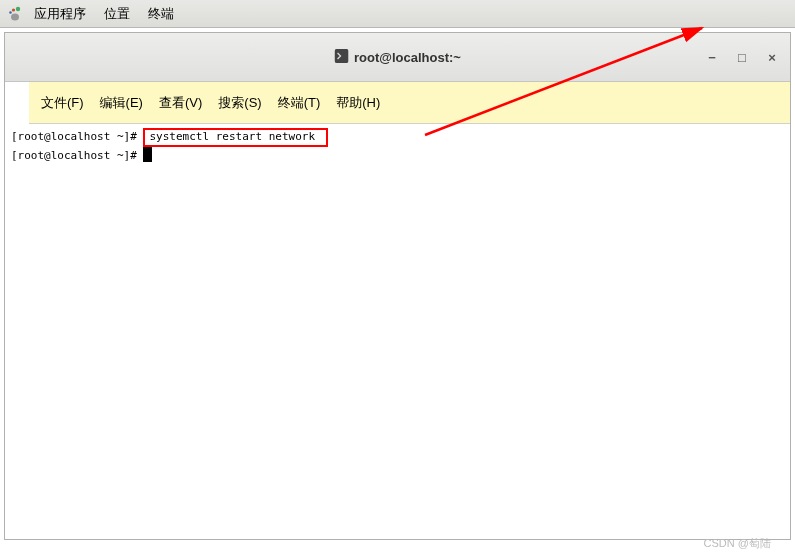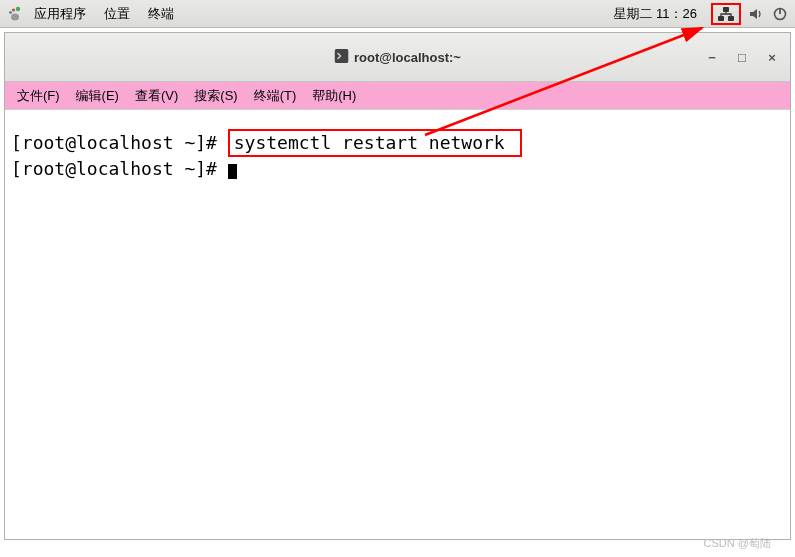--- a/index.html
+++ b/index.html
@@ -41,34 +41,35 @@
       border-bottom: 1px solid #c4c4c0;
       display: flex;
       align-items: center;
       position: relative;
     }
     .title-center { position: absolute; left: 50%; transform: translateX(-50%); font-weight: bold; color: #333; display: flex; align-items: center; gap: 6px; }
     .title-term-icon { width: 14px; height: 14px; }
     .win-controls { margin-left: auto; display: flex; gap: 14px; padding-right: 10px; }
     .win-btn { width: 16px; height: 16px; display: flex; align-items: center; justify-content: center; cursor: pointer; color: #555; font-weight: bold; }
     .menubar {
-      height: 28px;
-      background: #f9a8d4;
+      height: 42px;
+      background: #fef9c3;
       border-bottom: 1px solid #d0d0cc;
       display: flex;
       align-items: center;
       padding: 0 4px;
+      margin-left: 24px;
     }
     .menu-item { padding: 3px 8px; cursor: default; font-size: 13px; }
     .terminal {
       flex: 1;
       background: #fff;
-      padding: 19px 6px;
+      padding: 4px 6px;
       font-family: "DejaVu Sans Mono", monospace;
-      font-size: 18px;
+      font-size: 11px;
       line-height: 1.35;
       color: #000;
       position: relative;
     }
     .term-line { white-space: pre; }
     .hl-box { border: 2px solid #ff0000; padding: 0 4px; display: inline-block; }
     .cursor { display: inline-block; width: 9px; height: 15px; background: #000; vertical-align: text-bottom; }
     .arrow-svg { position: absolute; top: 0; left: 0; width: 795px; height: 557px; pointer-events: none; }
     .watermark { position: absolute; bottom: 6px; right: 24px; font-size: 11px; color: #bbb; }
   </style>
@@ -81,43 +82,20 @@
       <svg class="gnome-logo" viewBox="0 0 16 16">
           <circle cx="11" cy="3" r="2.2" fill="#4a6"></circle>
           <circle cx="6.5" cy="4" r="1.6" fill="#b53"></circle>
           <circle cx="3.5" cy="6.5" r="1.3" fill="#46a"></circle>
           <ellipse cx="8" cy="11" rx="4" ry="3.5" fill="#999"></ellipse>
         </svg>
     </span>
     <span class="panel-item">应用程序</span>
     <span class="panel-item">位置</span>
     <span class="panel-item">终端</span>
-  </div>
-  <div class="panel-right">
-    <span class="panel-item">星期二 11：26</span>
-    <span class="net-icon-wrap">
-      <svg width="18" height="16" viewBox="0 0 18 16">
-          <rect x="6" y="1" width="6" height="5" rx="1" fill="#333"></rect>
-          <rect x="1" y="10" width="6" height="5" rx="1" fill="#333"></rect>
-          <rect x="11" y="10" width="6" height="5" rx="1" fill="#333"></rect>
-          <path d="M9 6 L9 8 M4 10 L4 8 L14 8 L14 10" stroke="#333" stroke-width="1.3" fill="none"></path>
-        </svg>
-    </span>
-    <span class="panel-icon">
-      <svg width="16" height="16" viewBox="0 0 16 16">
-          <path d="M2 6 L5 6 L9 3 L9 13 L5 10 L2 10 Z" fill="#555"></path>
-          <path d="M11 5 Q13 8 11 11" stroke="#555" stroke-width="1.3" fill="none"></path>
-        </svg>
-    </span>
-    <span class="panel-icon">
-      <svg width="16" height="16" viewBox="0 0 16 16">
-          <circle cx="8" cy="8" r="5.5" stroke="#555" stroke-width="1.6" fill="none"></circle>
-          <line x1="8" y1="2" x2="8" y2="8" stroke="#555" stroke-width="1.8"></line>
-        </svg>
-    </span>
   </div>
 </div>
 
 <div class="window">
   <div class="titlebar">
     <div class="title-center">
       <span>
         <svg class="title-term-icon" viewBox="0 0 14 14">
             <rect x="0" y="0" width="14" height="14" rx="2" fill="#444"></rect>
             <path d="M3 4 L6 7 L3 10" stroke="#ddd" stroke-width="1.3" fill="none"></path>

